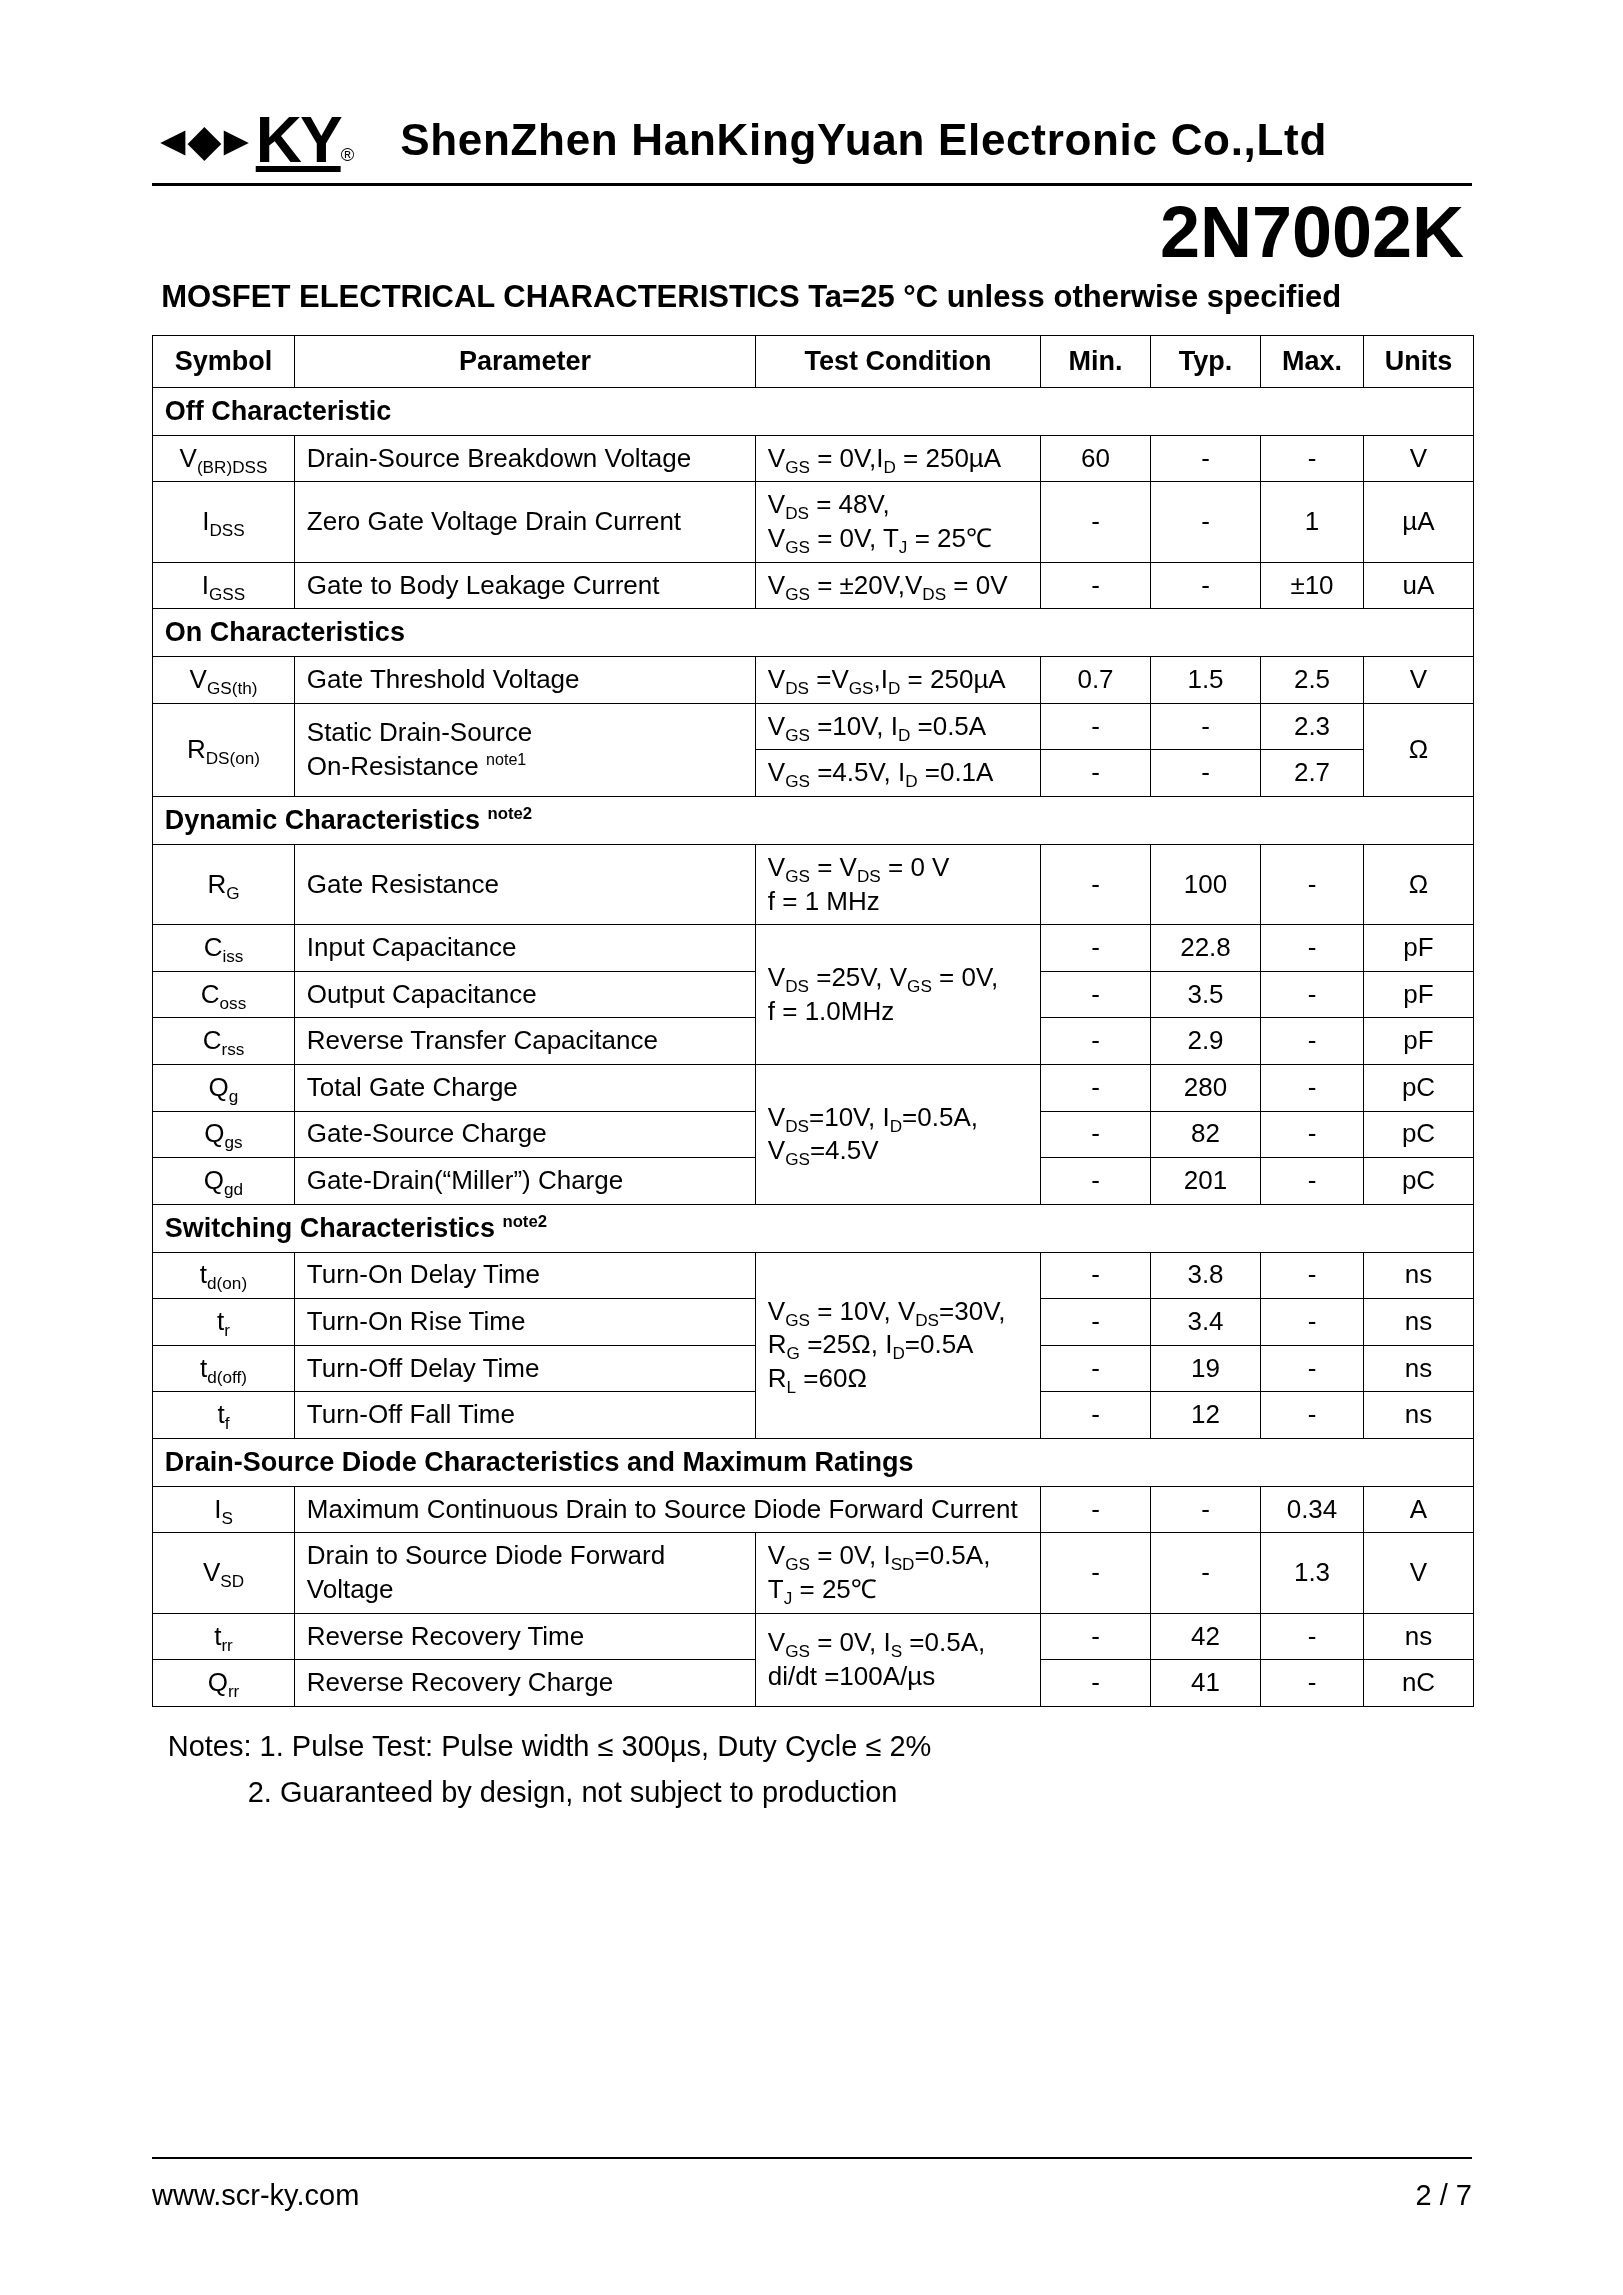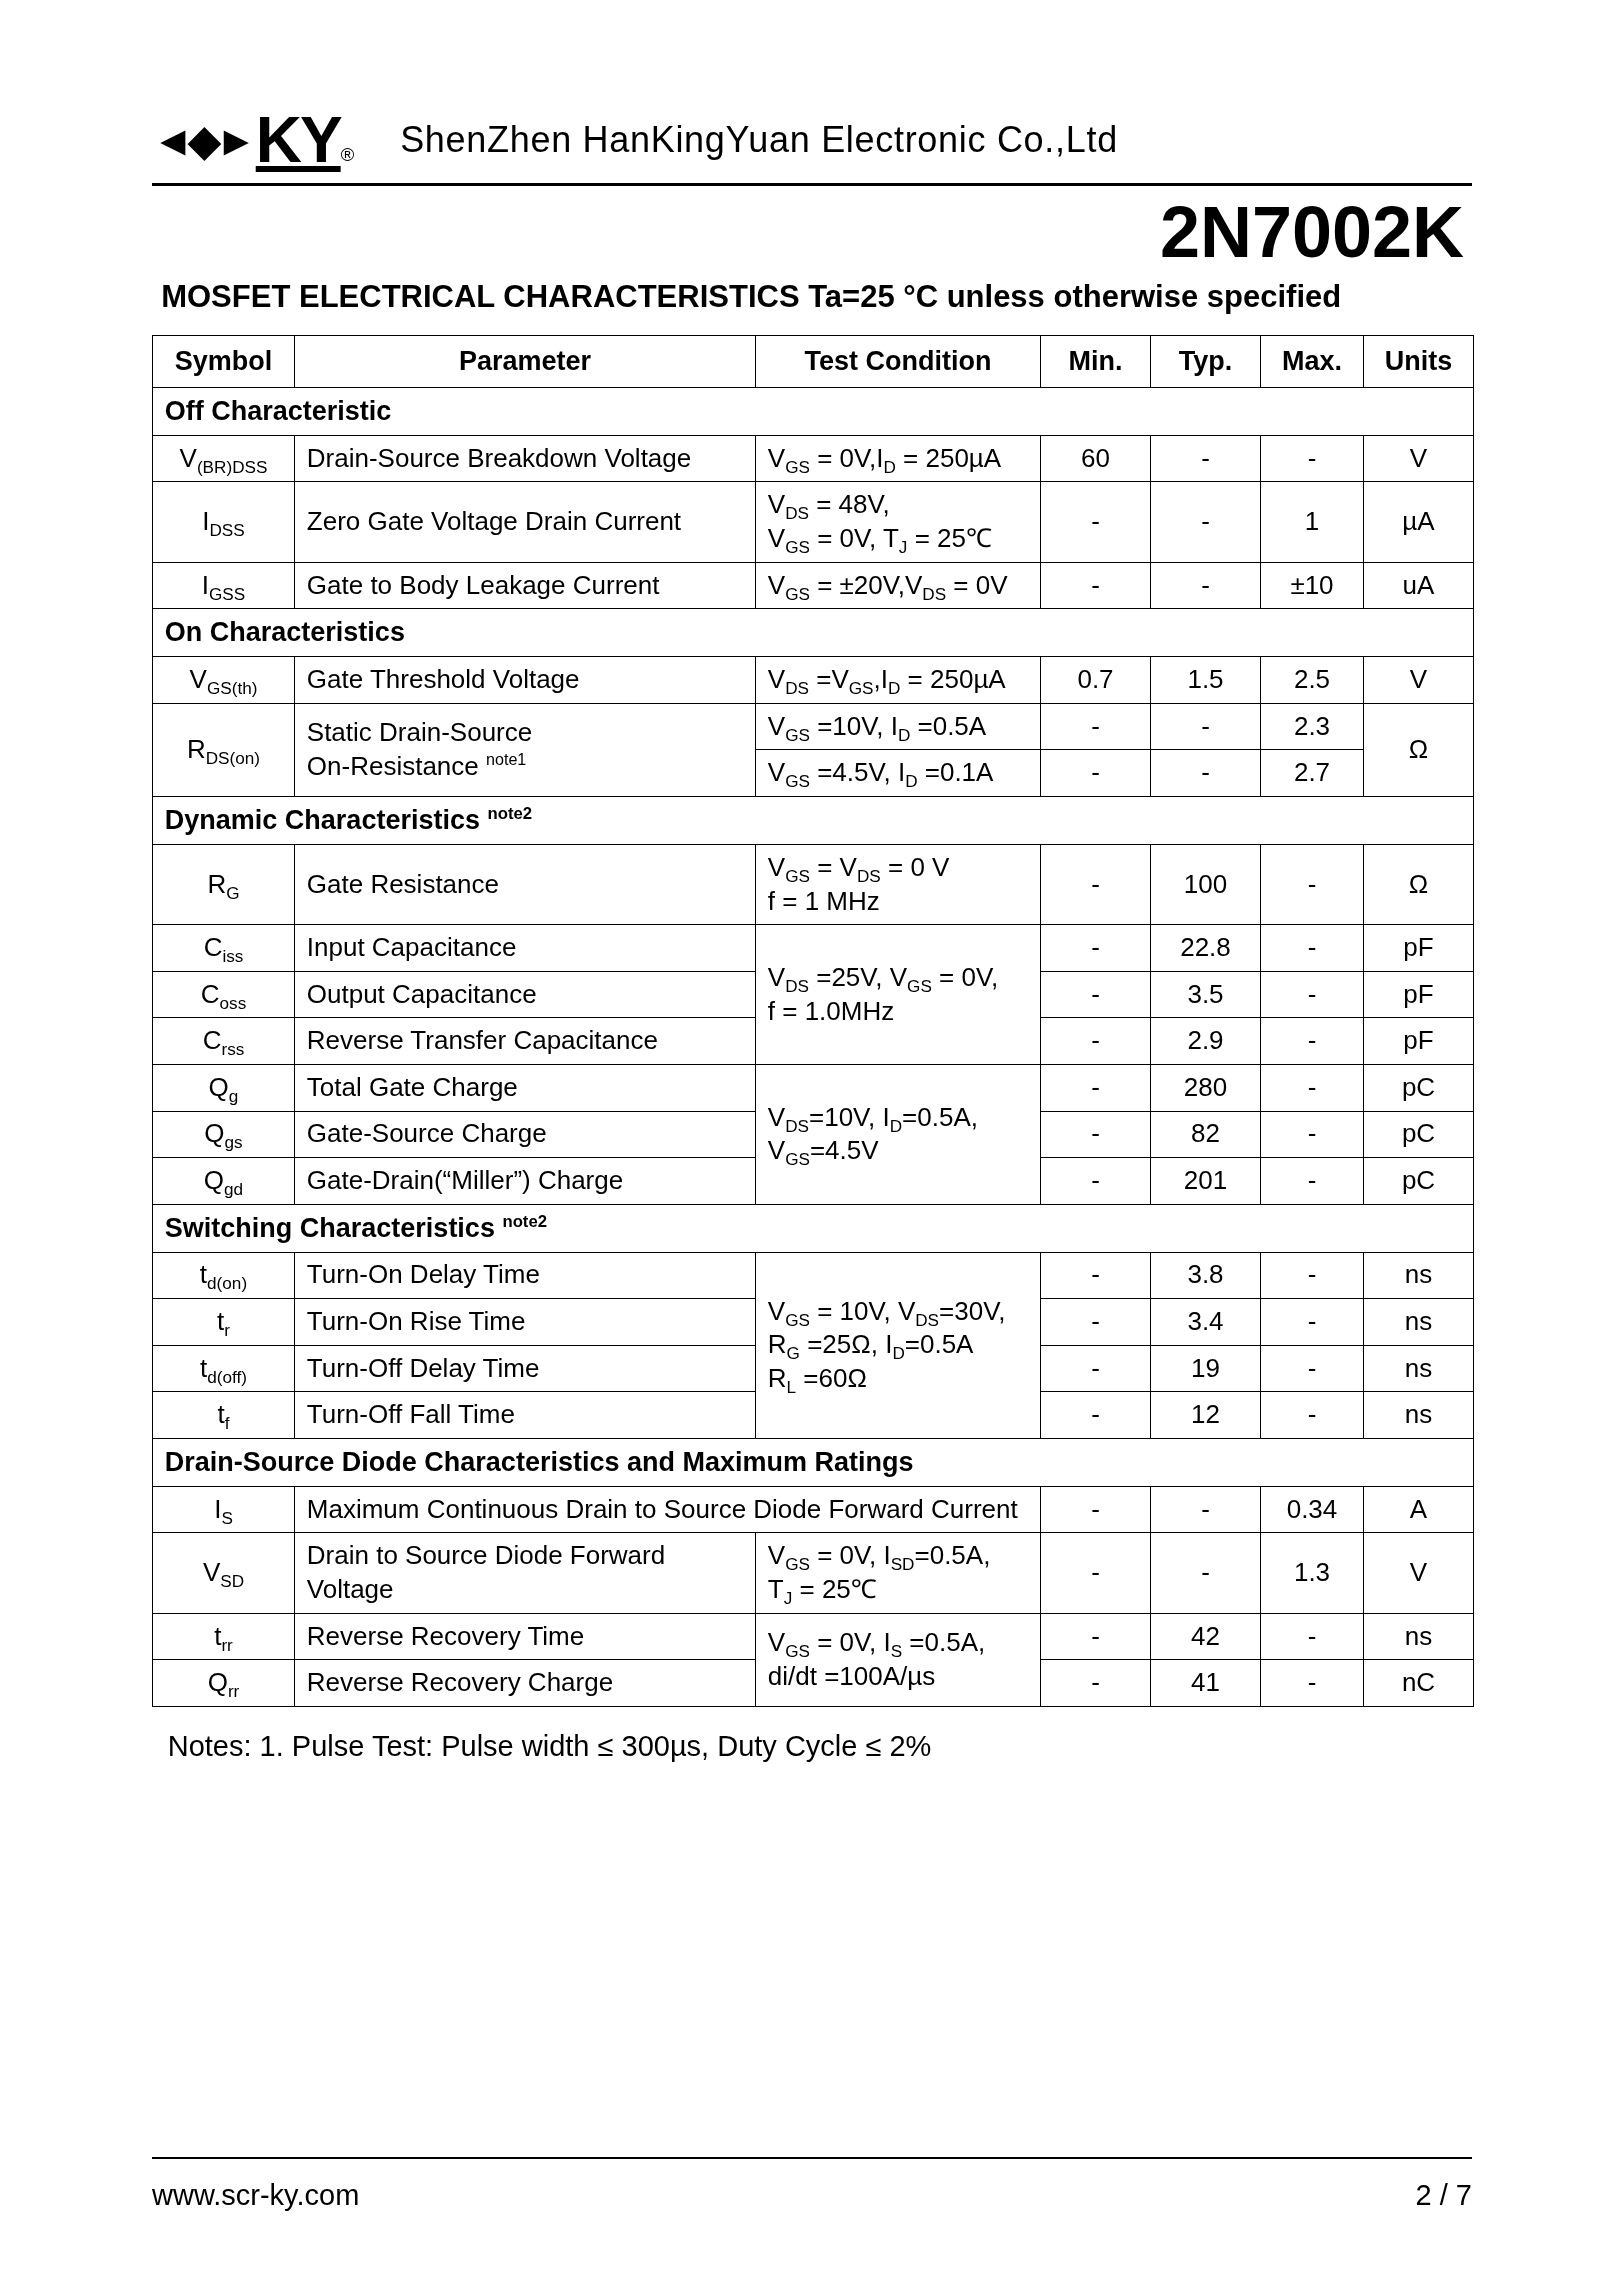--- a/index.html
+++ b/index.html
@@ -40,21 +40,21 @@
     font-weight: bold;
     letter-spacing: -2px;
     line-height: 1;
     text-decoration: underline;
   }
   .logo-reg {
     font-size: 18.3px;
     align-self: flex-end;
     padding-bottom: 6.5px;
   }
-  .company { font-size: 36px; letter-spacing: 0.7px; white-space: nowrap; }
+  .company { font-size: 44px; letter-spacing: 0.7px; white-space: nowrap; font-weight: bold; }
 
   
   .part-number {
     text-align: right;
     font-weight: bold;
     font-size: 72px;
     line-height: 1.05;
     margin-top: 9.2px;
     padding-right: 7.9px;
   }
@@ -361,20 +361,21 @@
           <td class="c">41</td>
           <td class="c">-</td>
           <td class="c">nC</td>
         </tr>
 
       </tbody>
     </table>
 
     <div class="notes">
       <div class="note-line-1">Notes: 1. Pulse Test: Pulse width ≤ 300µs, Duty Cycle ≤ 2%</div>
+      <div class="note-line-2">2. Guaranteed by design, not subject to production</div>
     </div>
 
   </div>
 
   <div class="footer">
     <span>www.scr-ky.com</span>
     <span>2 / 7</span>
   </div>
 </div>
 

